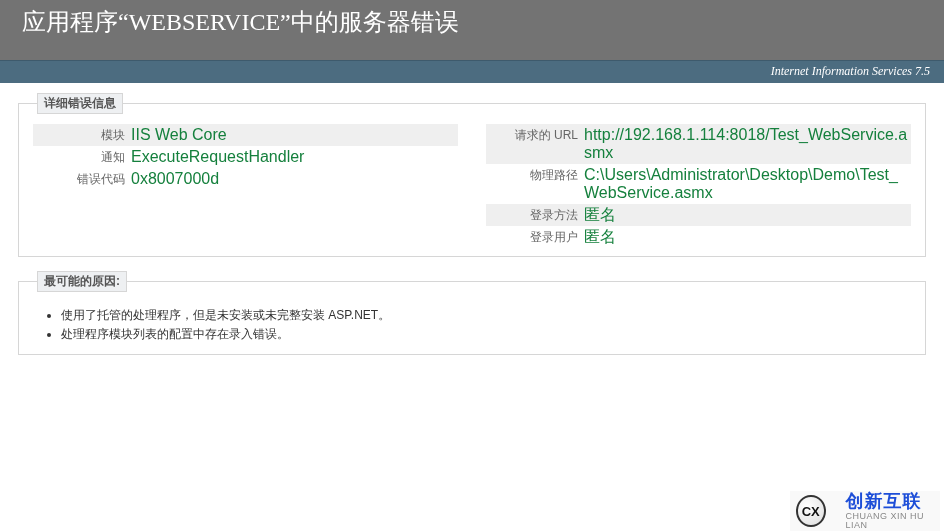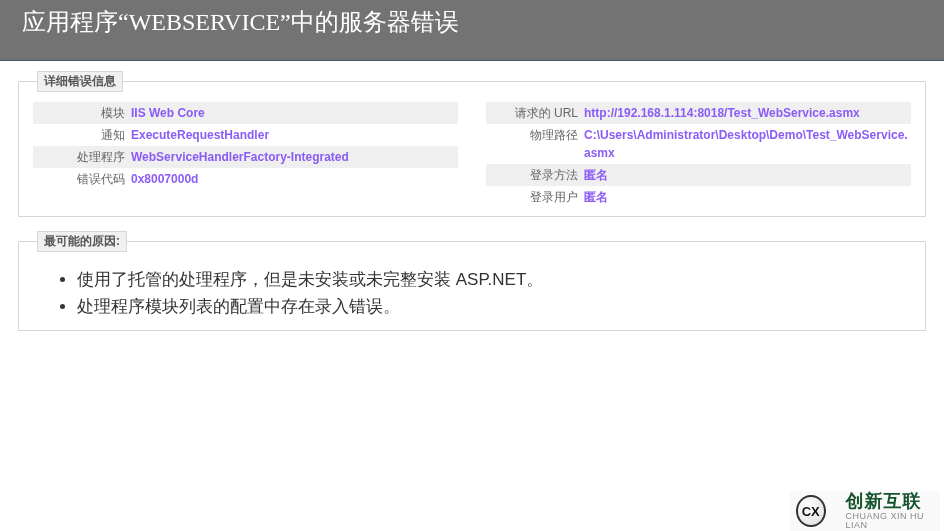--- a/index.html
+++ b/index.html
@@ -100,38 +100,37 @@
   .row .label {
     flex: 0 0 92px;
     text-align: right;
     padding-right: 6px;
     color: #666;
     font-size: 12px;
     line-height: 18px;
   }
   .row .value {
     flex: 1;
-    font-weight: bold;
-    color: #8b5cf6;
-    font-size: 12px;
+    font-weight: normal;
+    color: #15803d;
+    font-size: 16px;
     line-height: 18px;
     word-break: break-all;
   }
 
   
   .causes ul {
     margin: 4px 0 2px 28px;
     padding: 0;
   }
   .causes li {
-    font-size: 17px;
+    font-size: 12px;
     line-height: 1.6;
     color: #333;
     list-style: disc;
-    margin-left: 16px;
   }
 
   
   .brand {
     position: absolute;
     right: 4px;
     bottom: 0px;
     height: 40px;
     width: 150px;
     background: rgba(248,248,248,0.9);
@@ -157,59 +156,56 @@
   }
   .brand .txt {
     display: flex;
     flex-direction: column;
     line-height: 1;
   }
   .brand .cn {
     font-size: 18px;
     font-weight: bold;
     letter-spacing: 1px;
-    color: #14532d;
+    color: #1d4ed8;
     font-family: Liberation Sans, sans-serif;
   }
   .brand .py {
     font-size: 9px;
     letter-spacing: 0.5px;
     color: #888;
     font-family: Arial, sans-serif;
     margin-top: 2px;
   }
 </style>
 </head>
 <body>
 
 <div class="page">
 
   <div class="header">
     <h1>应用程序“WEBSERVICE”中的服务器错误</h1>
   </div>
+  <div class="iis-strip">Internet Information Services 7.5</div>
 
   <div class="content">
 
 
     <fieldset class="box">
       <legend>详细错误信息</legend>
       <div class="detail-grid">
         <div class="detail-col" id="detail-left">
             <div class="row alt">
               <div class="label">模块</div>
               <div class="value">IIS Web Core</div>
             </div>
             <div class="row">
               <div class="label">通知</div>
               <div class="value">ExecuteRequestHandler</div>
             </div>
-            <div class="row alt">
-              <div class="label">处理程序</div>
-              <div class="value">WebServiceHandlerFactory-Integrated</div>
-            </div>
             <div class="row">
               <div class="label">错误代码</div>
               <div class="value">0x8007000d</div>
             </div>
           </div>
         <div class="detail-col" id="detail-right">
             <div class="row alt">
               <div class="label">请求的 URL</div>
               <div class="value">http://192.168.1.114:8018/Test_WebService.asmx</div>
             </div>

